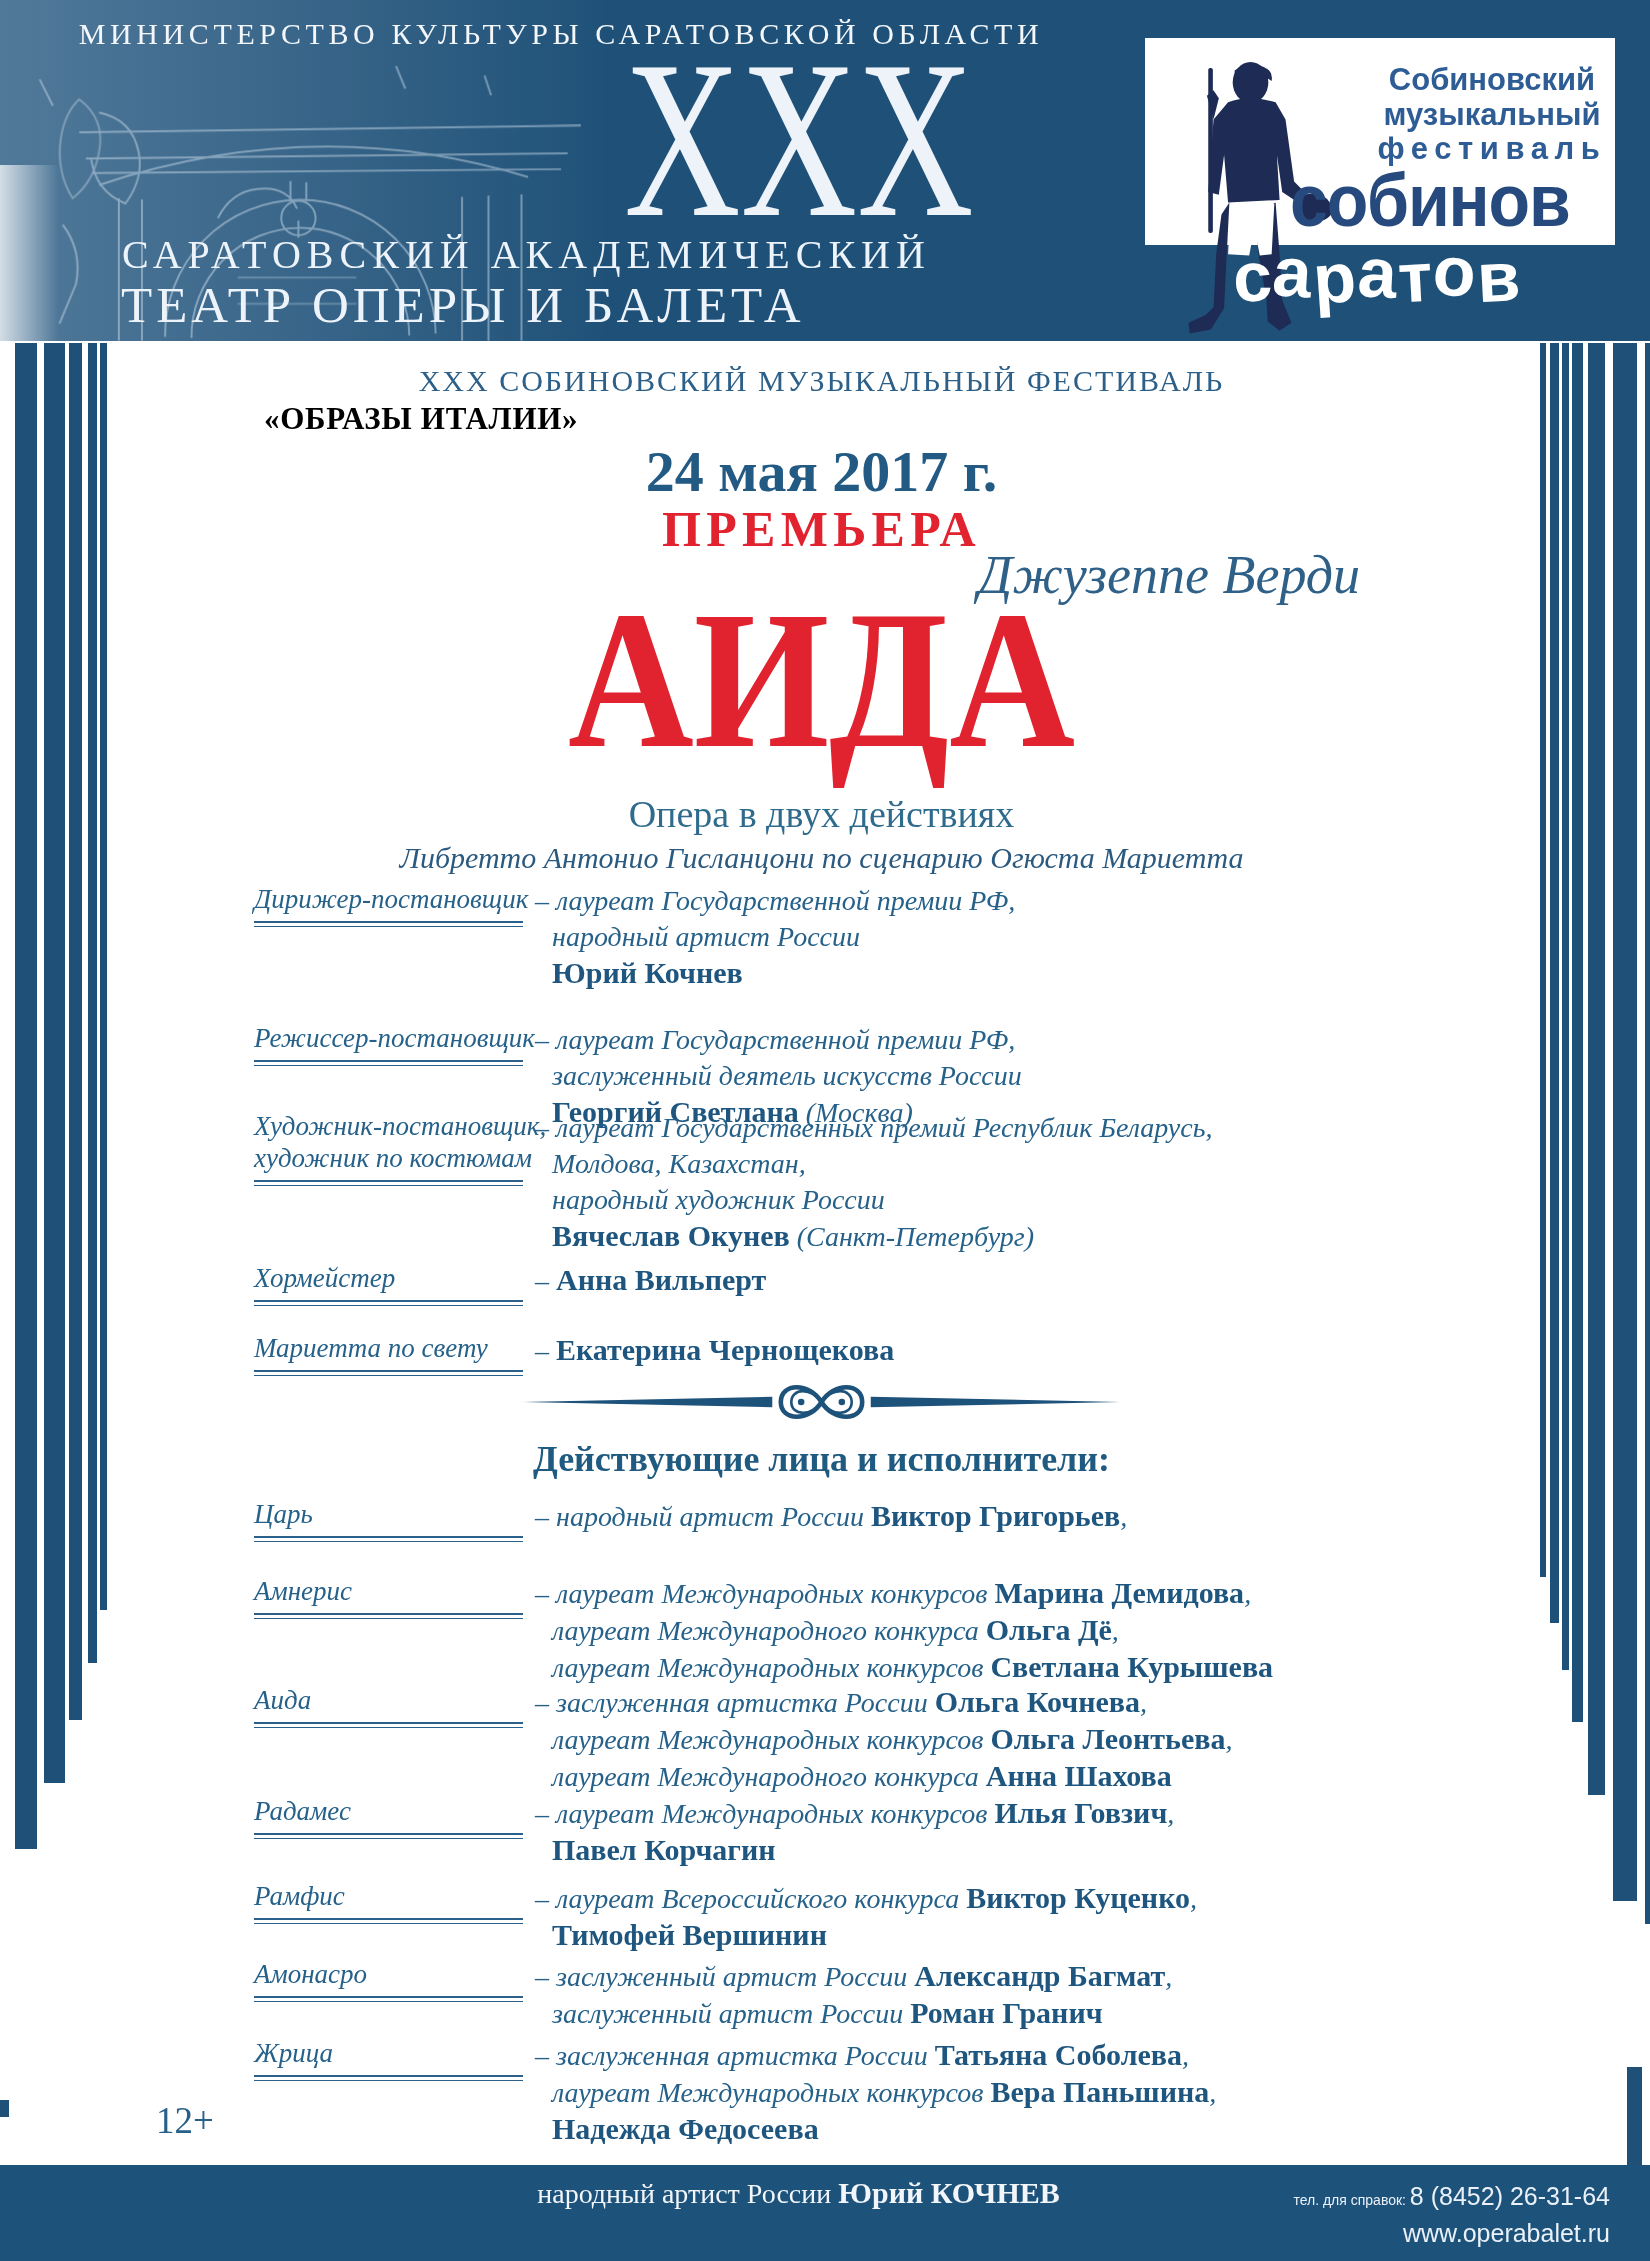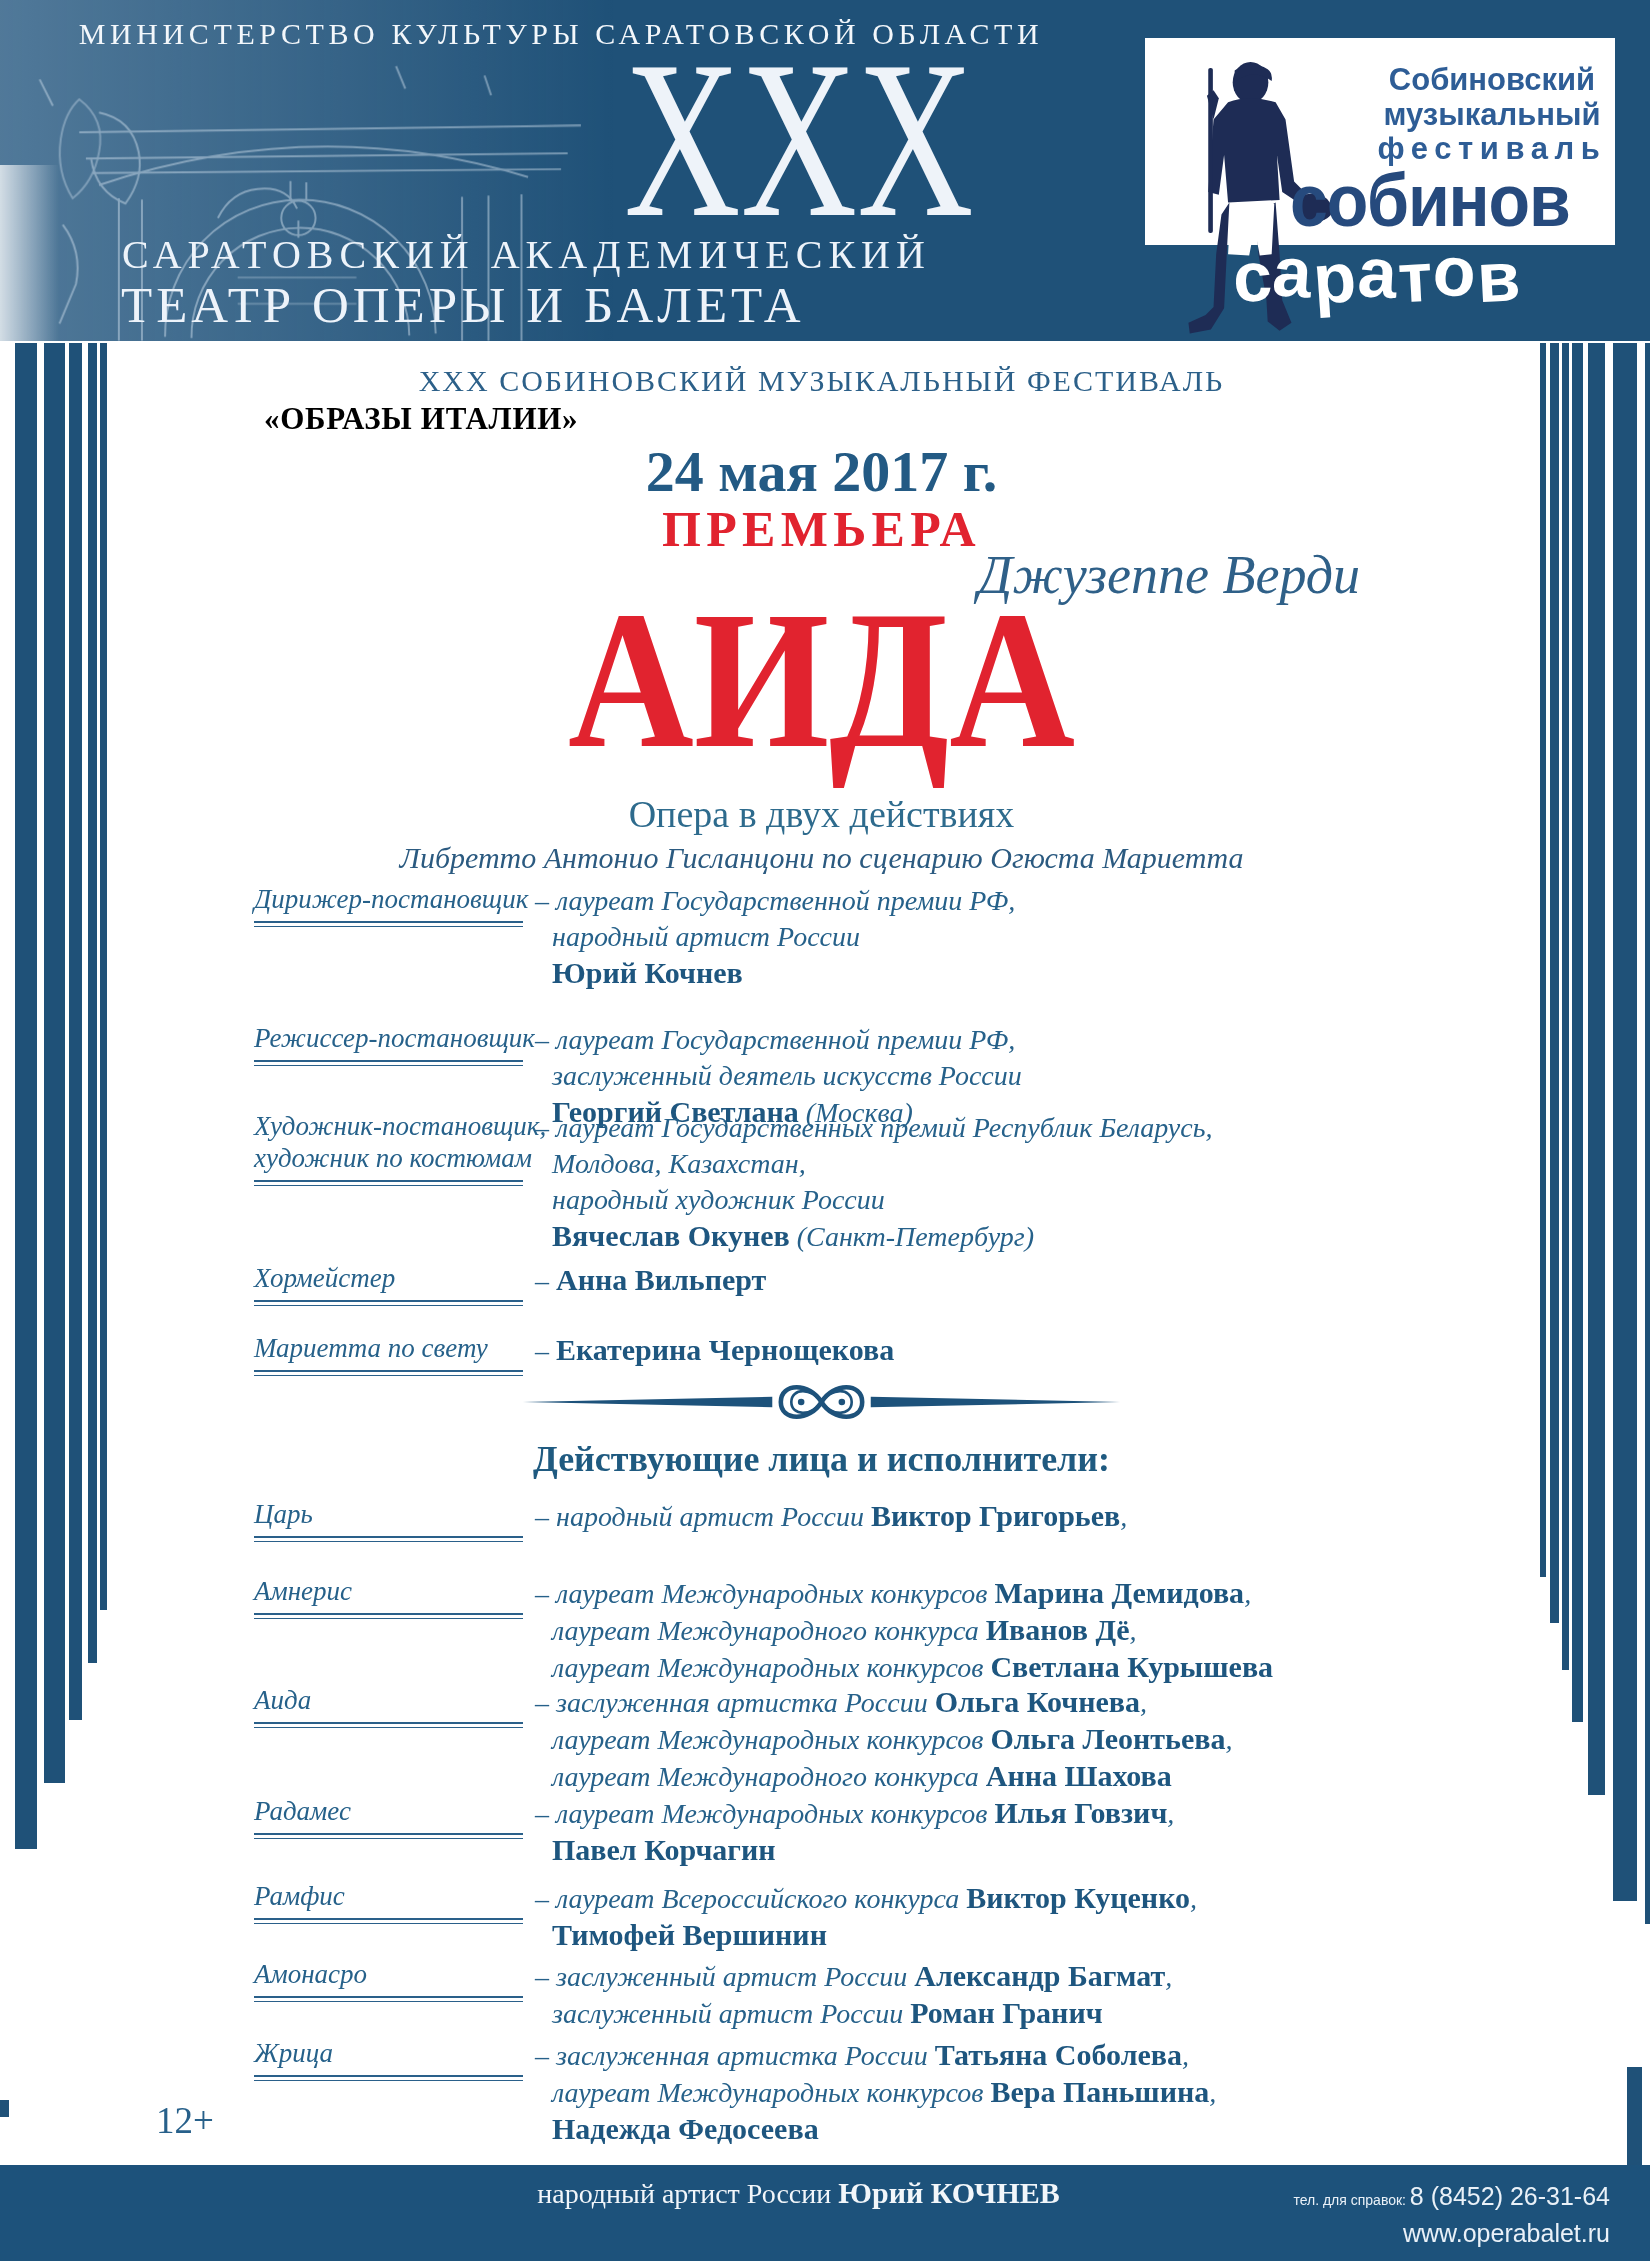--- a/index.html
+++ b/index.html
@@ -253,21 +253,21 @@
         <div class="desc-box">
           <div class="desc-line"><span class="it">– народный артист России </span><span class="nm">Виктор Григорьев</span><span class="it">,</span></div>
         </div>
       </div>
       <div class="cast-row" style="top: 1575px;">
         <div class="label-box">
           <div class="label-line"><span class="ulabel">Амнерис</span></div>
         </div>
         <div class="desc-box">
           <div class="desc-line"><span class="it">– лауреат Международных конкурсов </span><span class="nm">Марина Демидова</span><span class="it">,</span></div>
-          <div class="desc-line indent"><span class="it">лауреат Международного конкурса </span><span class="nm">Иванов Дё</span><span class="it">,</span></div>
+          <div class="desc-line indent"><span class="it">лауреат Международного конкурса </span><span class="nm">Ольга Дё</span><span class="it">,</span></div>
           <div class="desc-line indent"><span class="it">лауреат Международных конкурсов </span><span class="nm">Светлана Курышева</span></div>
         </div>
       </div>
       <div class="cast-row" style="top: 1684px;">
         <div class="label-box">
           <div class="label-line"><span class="ulabel">Аида</span></div>
         </div>
         <div class="desc-box">
           <div class="desc-line"><span class="it">– заслуженная артистка России </span><span class="nm">Ольга Кочнева</span><span class="it">,</span></div>
           <div class="desc-line indent"><span class="it">лауреат Международных конкурсов </span><span class="nm">Ольга Леонтьева</span><span class="it">,</span></div>

